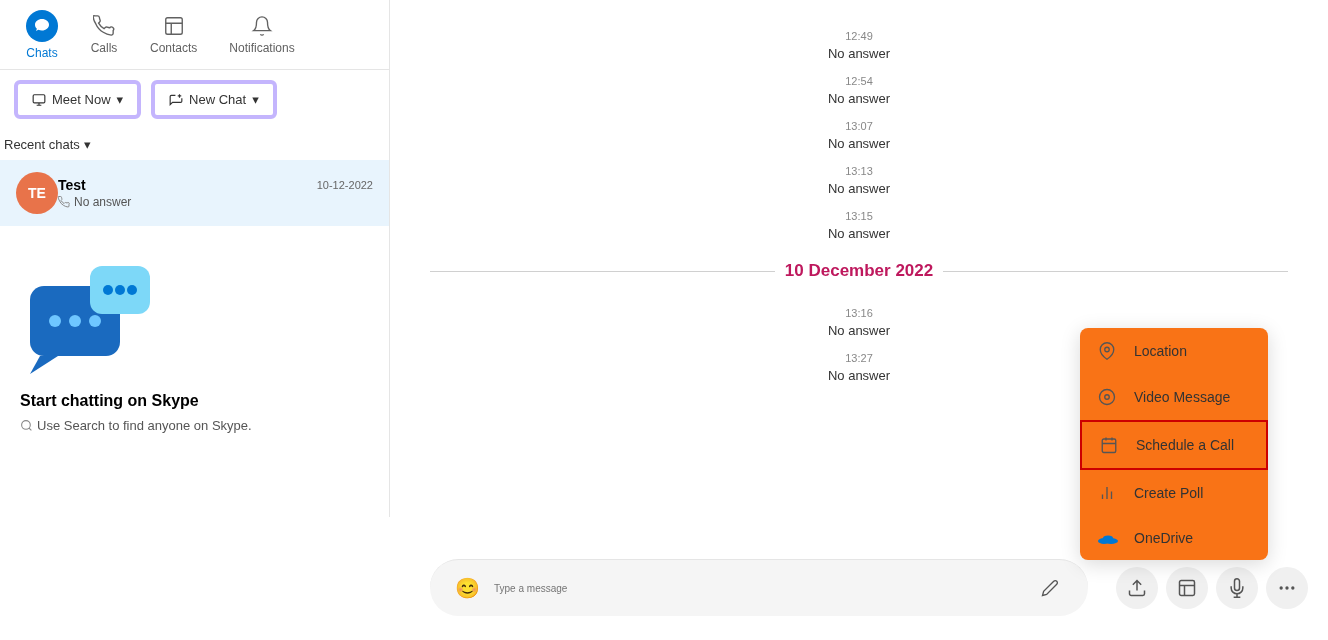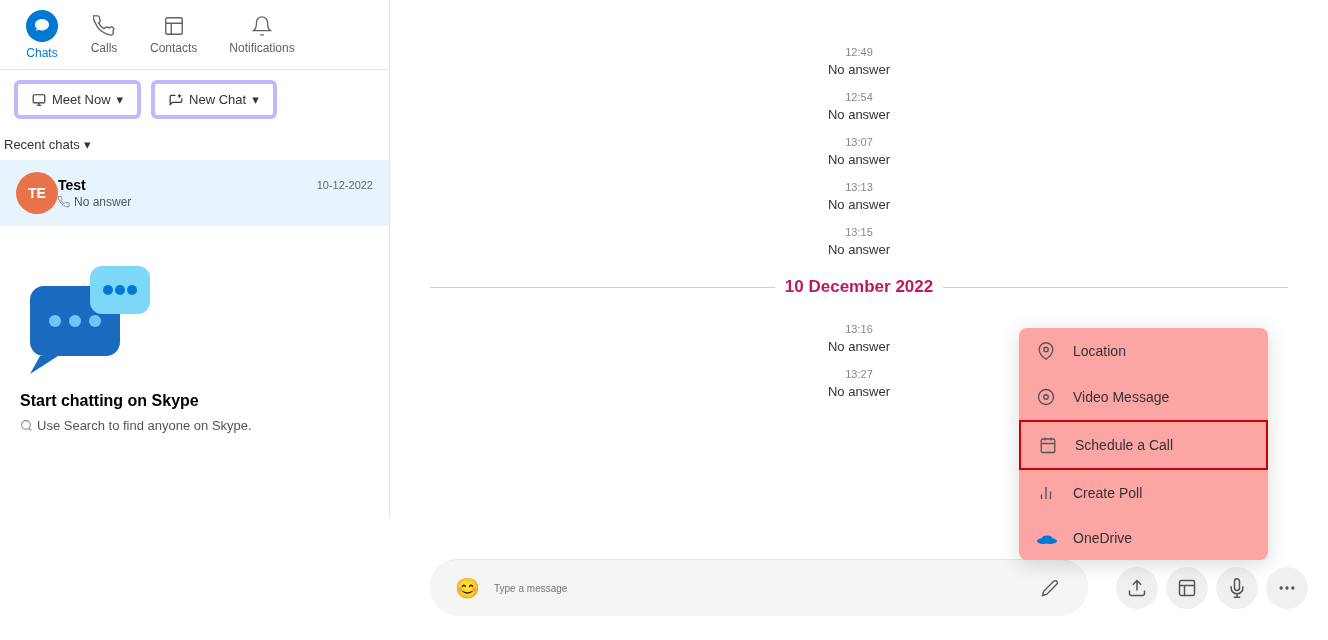--- a/index.html
+++ b/index.html
@@ -172,21 +172,21 @@
       flex: 1;
       display: flex;
       flex-direction: column;
       background: #fff;
       position: relative;
     }
 
     .chat-messages {
       flex: 1;
       overflow-y: auto;
-      padding: 36px 40px;
+      padding: 20px 40px;
       display: flex;
       flex-direction: column;
       align-items: center;
       gap: 0;
     }
 
     .message-group {
       display: flex;
       flex-direction: column;
       align-items: center;
@@ -262,24 +262,24 @@
       width: 36px;
       height: 36px;
       border-radius: 50%;
     }
 
     
     .dropdown-menu {
       position: absolute;
       bottom: 80px;
       right: 60px;
-      background: #fca5a5;
+      background: #f97316;
       border-radius: 8px;
       box-shadow: 0 4px 20px rgba(0,0,0,0.15);
-      width: 249px;
+      width: 188px;
       overflow: hidden;
       z-index: 100;
     }
 
     .dropdown-item {
       display: flex;
       align-items: center;
       gap: 14px;
       padding: 14px 18px;
       cursor: pointer;

